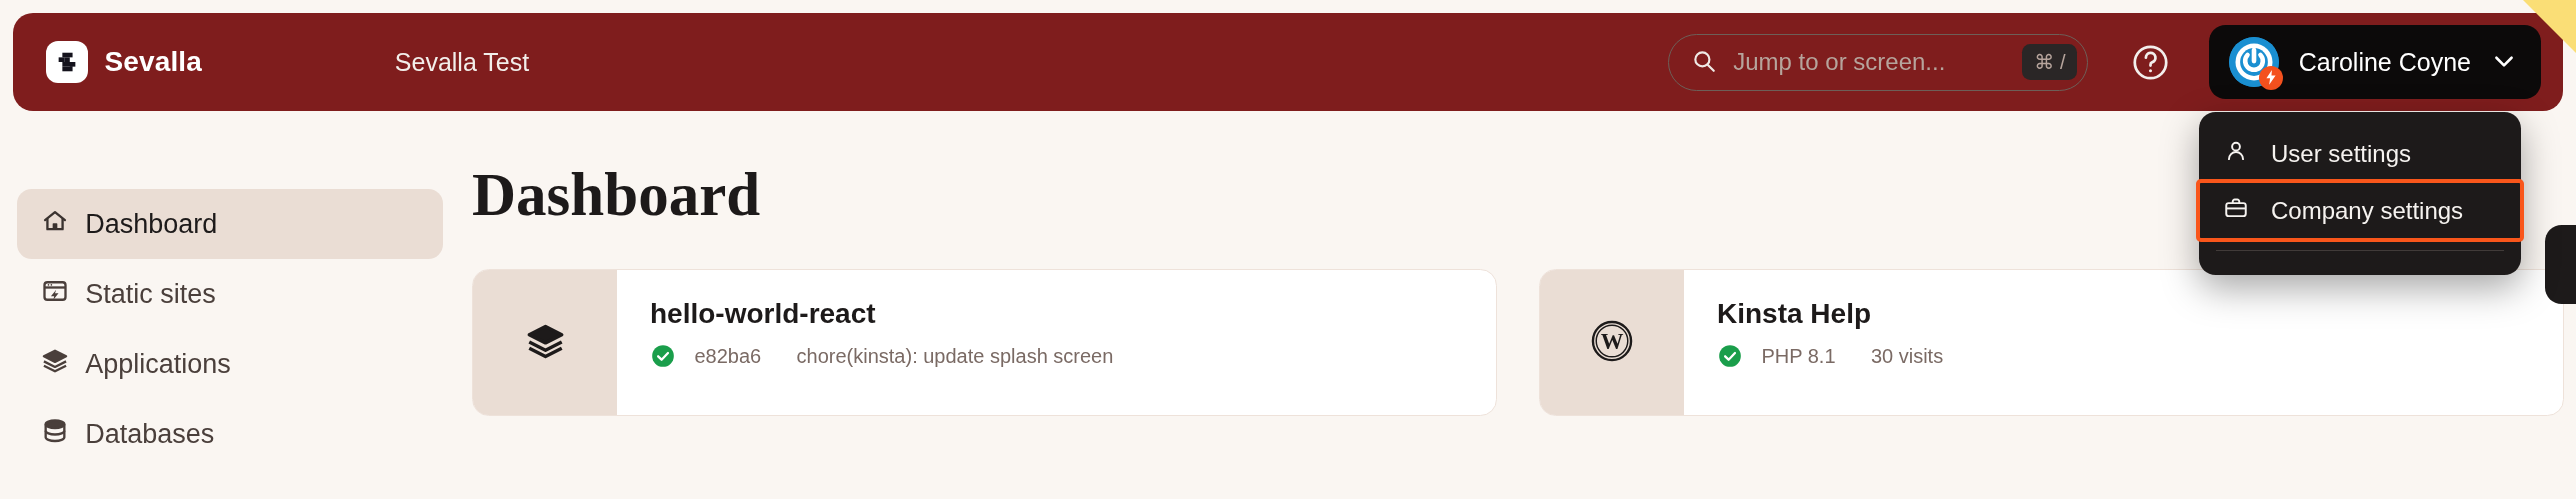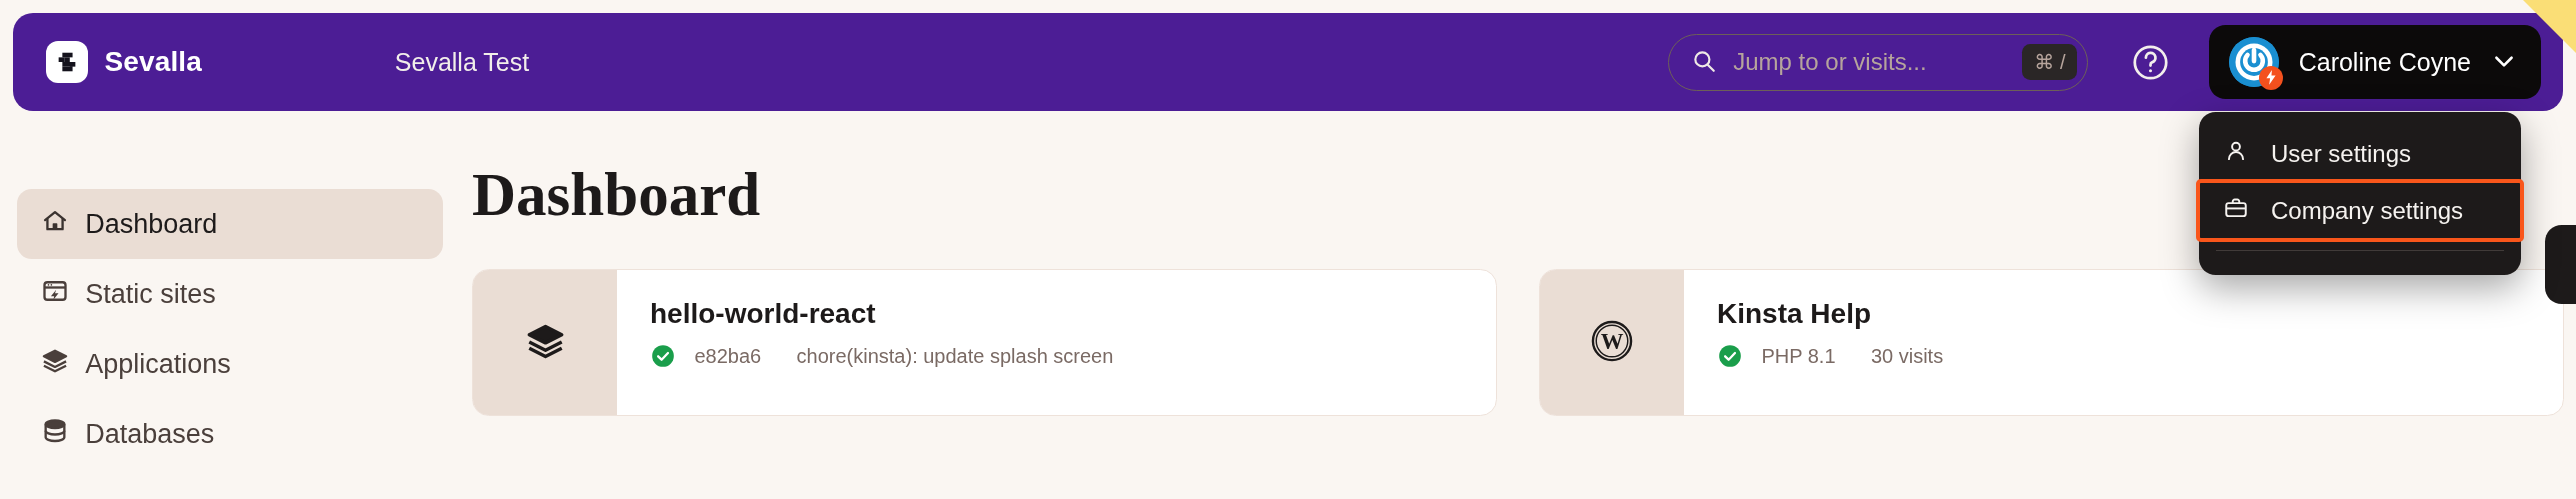--- a/index.html
+++ b/index.html
@@ -25,21 +25,21 @@
     border-left: 53px solid transparent;
     z-index: 40;
   }
 
   
   #topbar {
     position: absolute;
     top: 13px; left: 13px;
     width: 2550px;
     height: 98px;
-    background: #4c1d95;
+    background: #7f1d1d;
     border-radius: 20px;
     display: flex;
     align-items: center;
     z-index: 20;
   }
 
   #brand {
     display: flex;
     align-items: center;
     gap: 16.6px;
@@ -307,21 +307,21 @@
 
   <div id="topbar-right">
 
     <div id="search-box">
       <span>
         <svg width="26" height="26" viewBox="0 0 24 24" fill="none" stroke="#efe9e5" stroke-width="2" stroke-linecap="round">
           <circle cx="10.5" cy="10.5" r="6.5"></circle>
           <line x1="15.6" y1="15.6" x2="21" y2="21"></line>
         </svg>
       </span>
-      <span id="search-placeholder">Jump to or visits...</span>
+      <span id="search-placeholder">Jump to or screen...</span>
       <span id="search-kbd">⌘ /</span>
     </div>
 
     <div id="help-button">
       <svg width="41" height="41" viewBox="0 0 24 24" fill="none" stroke="#f3efec" stroke-width="1.6" stroke-linecap="round">
         <circle cx="12" cy="12" r="9.2"></circle>
         <path d="M9.3 9.2a2.8 2.8 0 1 1 3.6 2.7c-.7.25-.9.75-.9 1.4v.5"></path>
         <circle cx="12" cy="16.8" r="0.9" fill="#f3efec" stroke="none"></circle>
       </svg>
     </div>

